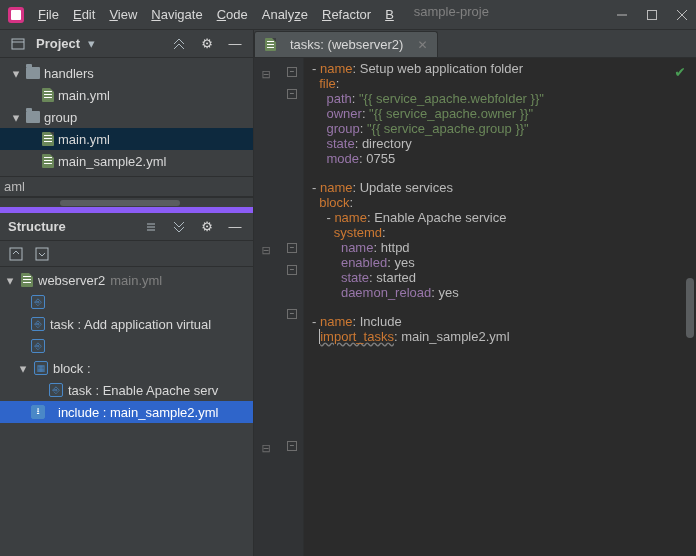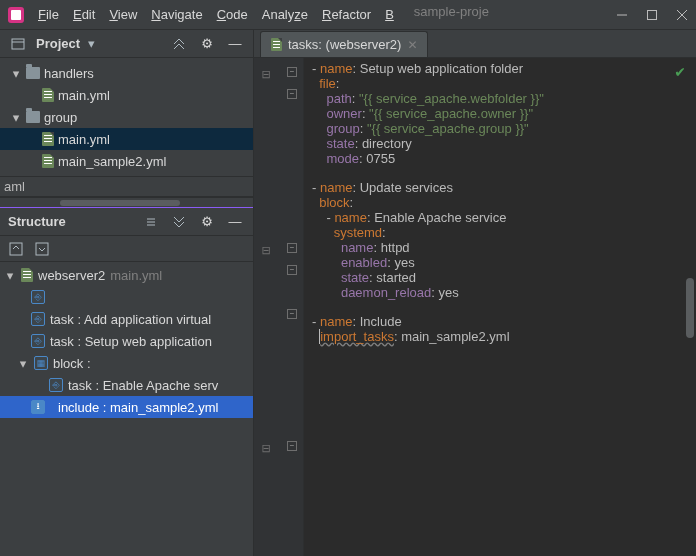--- a/index.html
+++ b/index.html
@@ -55,33 +55,33 @@
   .file-icon::after{content:"";position:absolute;right:0;top:0;border-style:solid;border-width:0 4px 4px 0;border-color:transparent var(--panel) transparent transparent;}
   .file-icon.yml{background:#6a8759;}
   .file-icon.yml::before{content:"";position:absolute;left:2px;top:3px;right:2px;height:1px;background:#fff;box-shadow:0 3px 0 #fff,0 6px 0 #fff;}
   .expand{width:12px;color:var(--text);display:inline-flex;justify-content:center;}
   .label{color:var(--text-bright);text-align:right;}
   .divider-aml{padding:2px 4px;color:var(--text);border-top:1px solid #2d2f30;border-bottom:1px solid #2d2f30;}
   
   .hscroll{height:10px;background:var(--panel);border-top:1px solid #2d2f30;position:relative;}
   .hscroll::before{content:"";position:absolute;left:60px;top:2px;height:6px;width:120px;background:var(--scroll);border-radius:3px;}
   
-  .structure{flex:1;display:flex;flex-direction:column;border-top:1px solid #8b5cf6;}
+  .structure{flex:1;display:flex;flex-direction:column;border-top:6px solid #8b5cf6;}
   .struct-toolbar{height:26px;display:flex;align-items:center;padding:0 6px;gap:6px;border-bottom:1px solid #2d2f30;}
   .struct-body{flex:1;overflow:hidden;padding:2px 0;}
   .struct-row{display:flex;align-items:center;height:22px;gap:5px;padding-left:4px;white-space:nowrap;}
   .struct-row.selected{background:var(--selected2);color:#fff;}
   .struct-row.selected .label, .struct-row.selected .dim{color:#fff;padding-left:8px;}
   .sq-icon{width:14px;height:14px;border:1px solid #4a88c7;border-radius:2px;display:inline-flex;align-items:center;justify-content:center;font-size:9px;color:#4a88c7;background:rgba(74,136,199,0.08);}
   .sq-icon.solid{background:#4a88c7;color:#fff;}
   .dim{color:var(--text-dim);}
   
   .editor-col{flex:1;display:flex;flex-direction:column;background:var(--bg-editor);position:relative;}
   .tab-strip{height:28px;background:var(--tab-bg);display:flex;align-items:flex-end;border-bottom:1px solid #2d2f30;}
-  .tab{height:26px;display:flex;align-items:center;gap:6px;padding:0 10px;background:var(--tab-active);border:1px solid #2d2f30;border-bottom:none;border-radius:3px 3px 0 0;margin-left:6px;color:var(--text-bright);}
+  .tab{height:26px;display:flex;align-items:center;gap:14px;padding:0 10px;background:var(--tab-active);border:1px solid #2d2f30;border-bottom:none;border-radius:3px 3px 0 0;color:var(--text-bright);}
   .tab .close{color:var(--text-dim);font-size:12px;}
   .editor-wrap{flex:1;display:flex;overflow:hidden;position:relative;}
   .gutter{width:50px;background:var(--gutter);border-right:1px solid #2d2f30;position:relative;}
   .gutter-mark{position:absolute;left:0;right:0;display:flex;justify-content:center;color:var(--gutter-line);font-size:11px;}
   .fold{width:10px;height:10px;border:1px solid #6e6e6e;display:inline-flex;align-items:center;justify-content:center;font-size:8px;color:#a0a0a0;line-height:1;background:var(--gutter);}
   .code{flex:1;padding:4px 0 4px 8px;font-family:"Consolas","Courier New",monospace;font-size:13px;line-height:14px;white-space:pre;color:var(--text-bright);position:relative;}
   .k{color:var(--key);}
   .kv{color:var(--key2);}
   .s{color:var(--string);}
   .p{color:#bbbbbb;}
@@ -225,21 +225,20 @@
           <span class="sq-icon">⎆</span>
         </div>
         <div class="struct-row">
           <span class="tree-indent" style="width:22px;"></span>
           <span class="sq-icon">⎆</span>
           <span class="label">task : Add application virtual</span>
         </div>
         <div class="struct-row">
           <span class="tree-indent" style="width:22px;"></span>
           <span class="sq-icon">⎆</span>
-          <span class="label">task : Setup web application</span>
         </div>
         <div class="struct-row">
           <span class="tree-indent" style="width:8px;"></span>
           <span class="expand">▾</span>
           <span class="sq-icon">▦</span>
           <span class="label">block :</span>
         </div>
         <div class="struct-row">
           <span class="tree-indent" style="width:40px;"></span>
           <span class="sq-icon">⎆</span>

